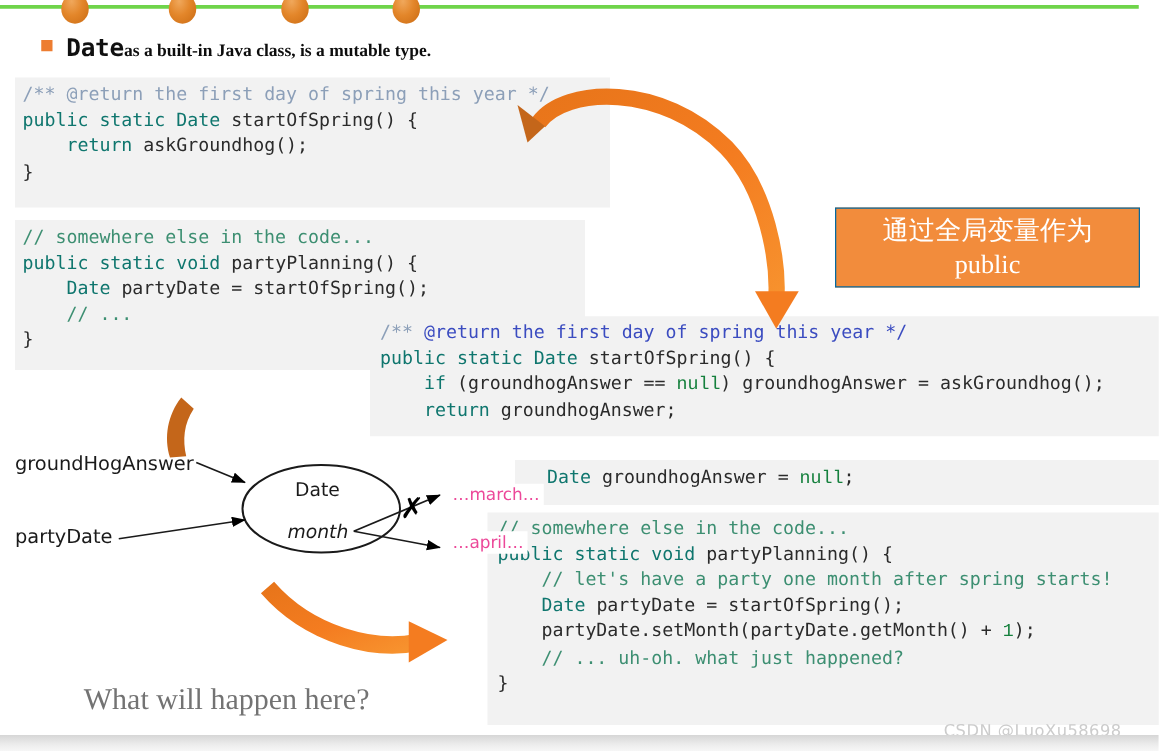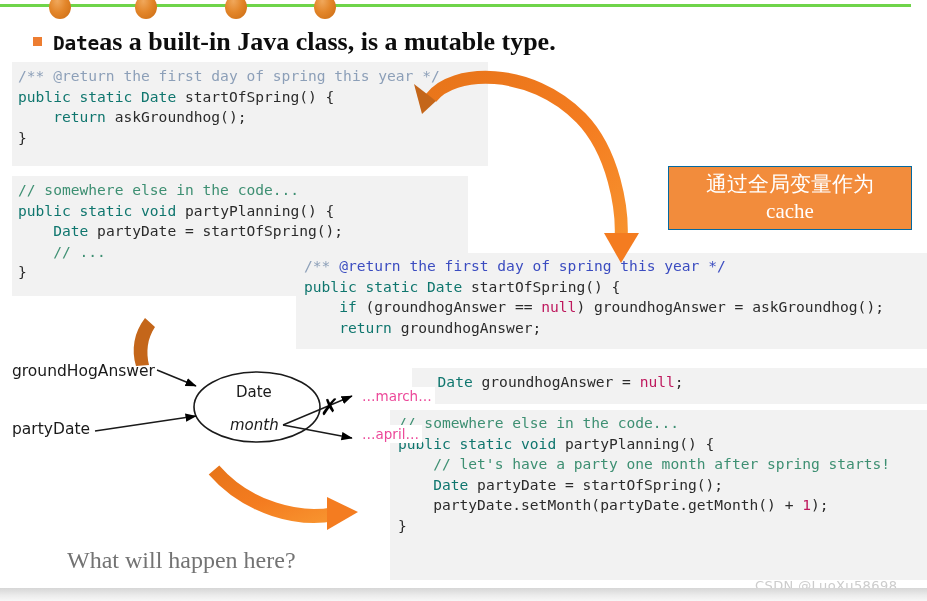--- a/index.html
+++ b/index.html
@@ -15,38 +15,38 @@
   .greenline{position:absolute;left:0;top:4px;width:911px;height:3px;background:#6fd44a;}
   .dot{position:absolute;top:-5px;width:22px;height:24px;border-radius:50%;
        background:radial-gradient(ellipse at 38% 25%, #f0a85c 0%, #e3862a 45%, #c96a12 100%);}
 
   
   .heading{position:absolute;left:33px;top:27px;display:flex;align-items:baseline;}
   .bullet{width:9px;height:9px;background:#ed7d31;display:inline-block;margin-right:11px;
           position:relative;top:-4px;flex:0 0 auto;}
   .h-mono{font-family:"DejaVu Sans Mono","Liberation Mono",monospace;font-size:19.5px;
           font-weight:700;color:#101010;letter-spacing:-0.2px;}
-  .h-serif{font-family:"Liberation Serif",serif;font-size:26px;font-weight:700;color:#0d0d0d;}
+  .h-serif{font-family:"Liberation Serif",serif;font-size:14px;font-weight:700;color:#0d0d0d;}
 
   
   .code{position:absolute;background:#f2f2f2;
         font-family:"DejaVu Sans Mono","Liberation Mono",monospace;
         white-space:pre;line-height:20.5px;color:#2b2b2b;}
   #code1{left:12px;top:62px;width:470px;height:100px;font-size:14.6px;padding:4px 0 0 6px;}
   #code2{left:12px;top:176px;width:450px;height:116px;font-size:14.6px;padding:4px 0 0 6px;}
   #code3{left:296px;top:253px;width:631px;height:93px;font-size:14.6px;padding:3px 0 0 8px;}
   #code4{left:412px;top:368px;width:515px;height:32px;font-size:14.6px;padding:4px 0 0 8px;}
   #code5{left:390px;top:410px;width:537px;height:167px;font-size:14.6px;padding:3px 0 0 8px;}
 
   .c-cmt{color:#8c9fb8;}
   .c-cmt2{color:#3d8f72;}
   .c-kw{color:#0f766e;}
   .c-str{color:#3b4cc0;}
   .c-id{color:#2b2b2b;text-align:center;}
-  .c-null{color:#be185d;}
+  .c-null{color:#15803d;font-family:Liberation Mono, monospace;}
 
   
   .callout{position:absolute;left:668px;top:166px;width:242px;height:62px;
            background:#f28c3c;border:1px solid #0369a1;color:#ffffff;
            display:flex;flex-direction:column;align-items:center;justify-content:center;
            font-family:"Liberation Serif",serif;font-size:21px;line-height:27px;text-align:center;}
 
   
   .overlay{position:absolute;left:0;top:0;width:927px;height:601px;pointer-events:none;}
 
@@ -109,25 +109,26 @@
     <span class="c-kw">if</span> (<span class="c-id">groundhogAnswer</span> == <span class="c-null">null</span>) <span class="c-id">groundhogAnswer</span> = <span class="c-id">askGroundhog</span>();
     <span class="c-kw">return</span> <span class="c-id">groundhogAnswer</span>;</div>
 
   <div class="code" id="code4">  <span class="c-kw">Date</span> <span class="c-id">groundhogAnswer</span> = <span class="c-null">null</span>;</div>
 
   <div class="code" id="code5"><span class="c-cmt2">// somewhere else in the code...</span>
 <span class="c-kw">public static</span> <span class="c-kw">void</span> <span class="c-id">partyPlanning</span>() {
     <span class="c-cmt2">// let's have a party one month after spring starts!</span>
     <span class="c-kw">Date</span> <span class="c-id">partyDate</span> = <span class="c-id">startOfSpring</span>();
     <span class="c-id">partyDate</span>.<span class="c-id">setMonth</span>(<span class="c-id">partyDate</span>.<span class="c-id">getMonth</span>() + <span class="c-null">1</span>);
+    <span class="c-cmt2">// ... uh-oh. what just happened?</span>
 }</div>
 
   <div class="callout">
     <div>通过全局变量作为</div>
-    <div>cache</div>
+    <div>public</div>
   </div>
 
   <svg class="overlay" viewBox="0 0 927 601">
     <defs>
       <linearGradient id="og" x1="0" y1="0" x2="1" y2="1">
         <stop offset="0%" stop-color="#e8751a"></stop>
         <stop offset="55%" stop-color="#f47c20"></stop>
         <stop offset="100%" stop-color="#f7922e"></stop>
       </linearGradient>
       <marker id="am" markerWidth="9" markerHeight="9" refX="7.5" refY="3" orient="auto">

